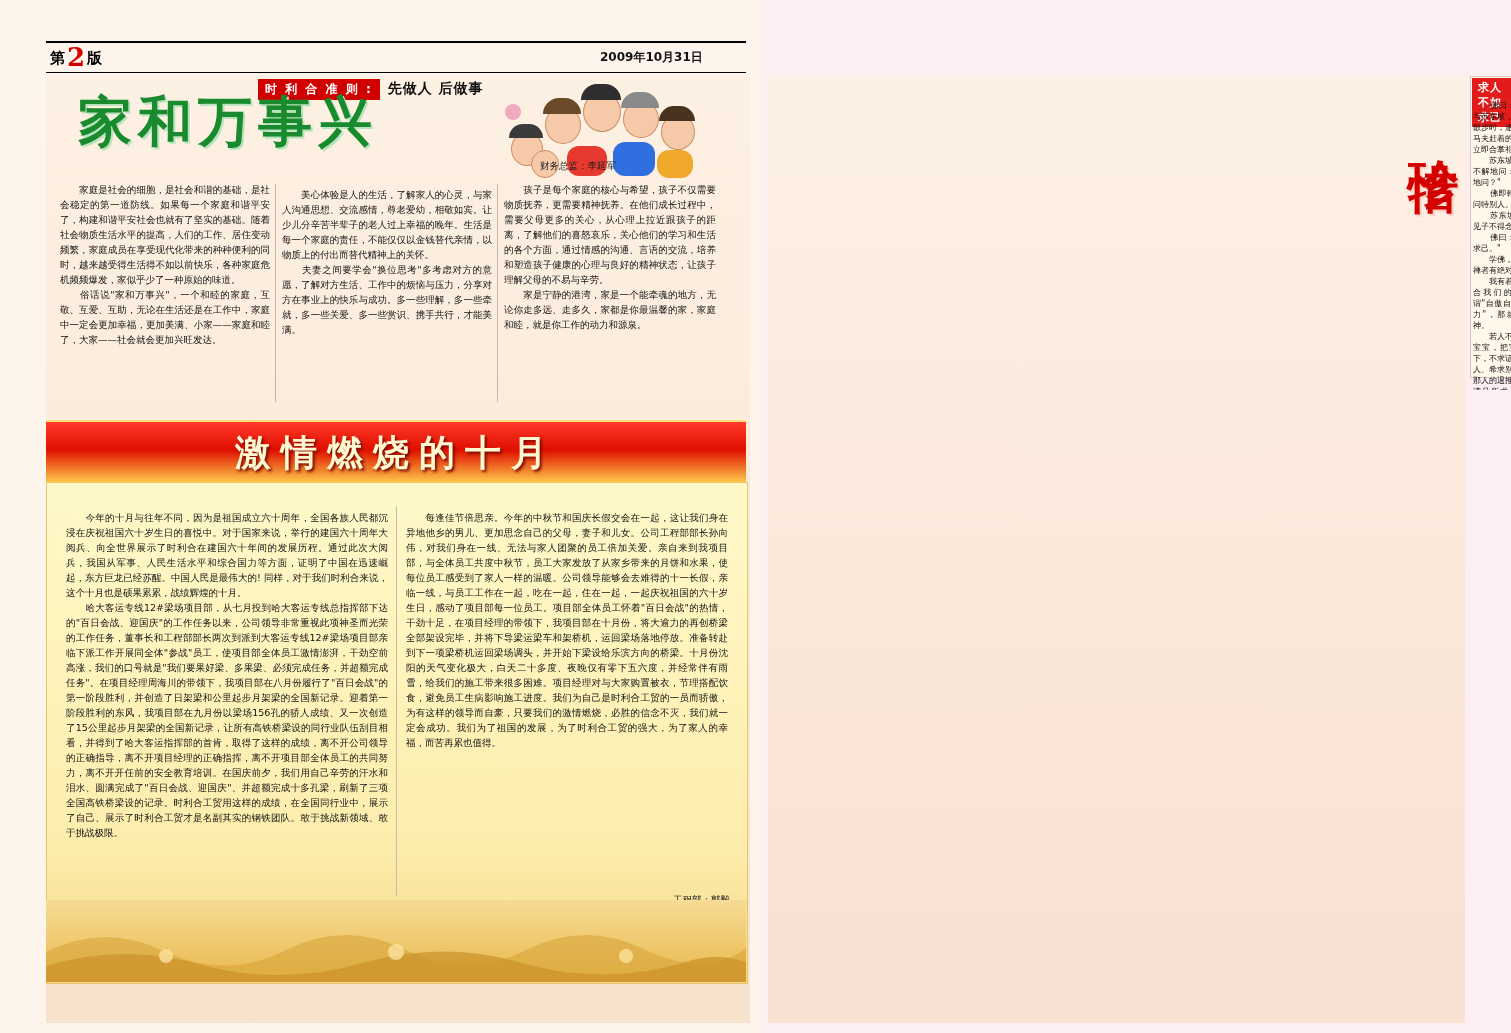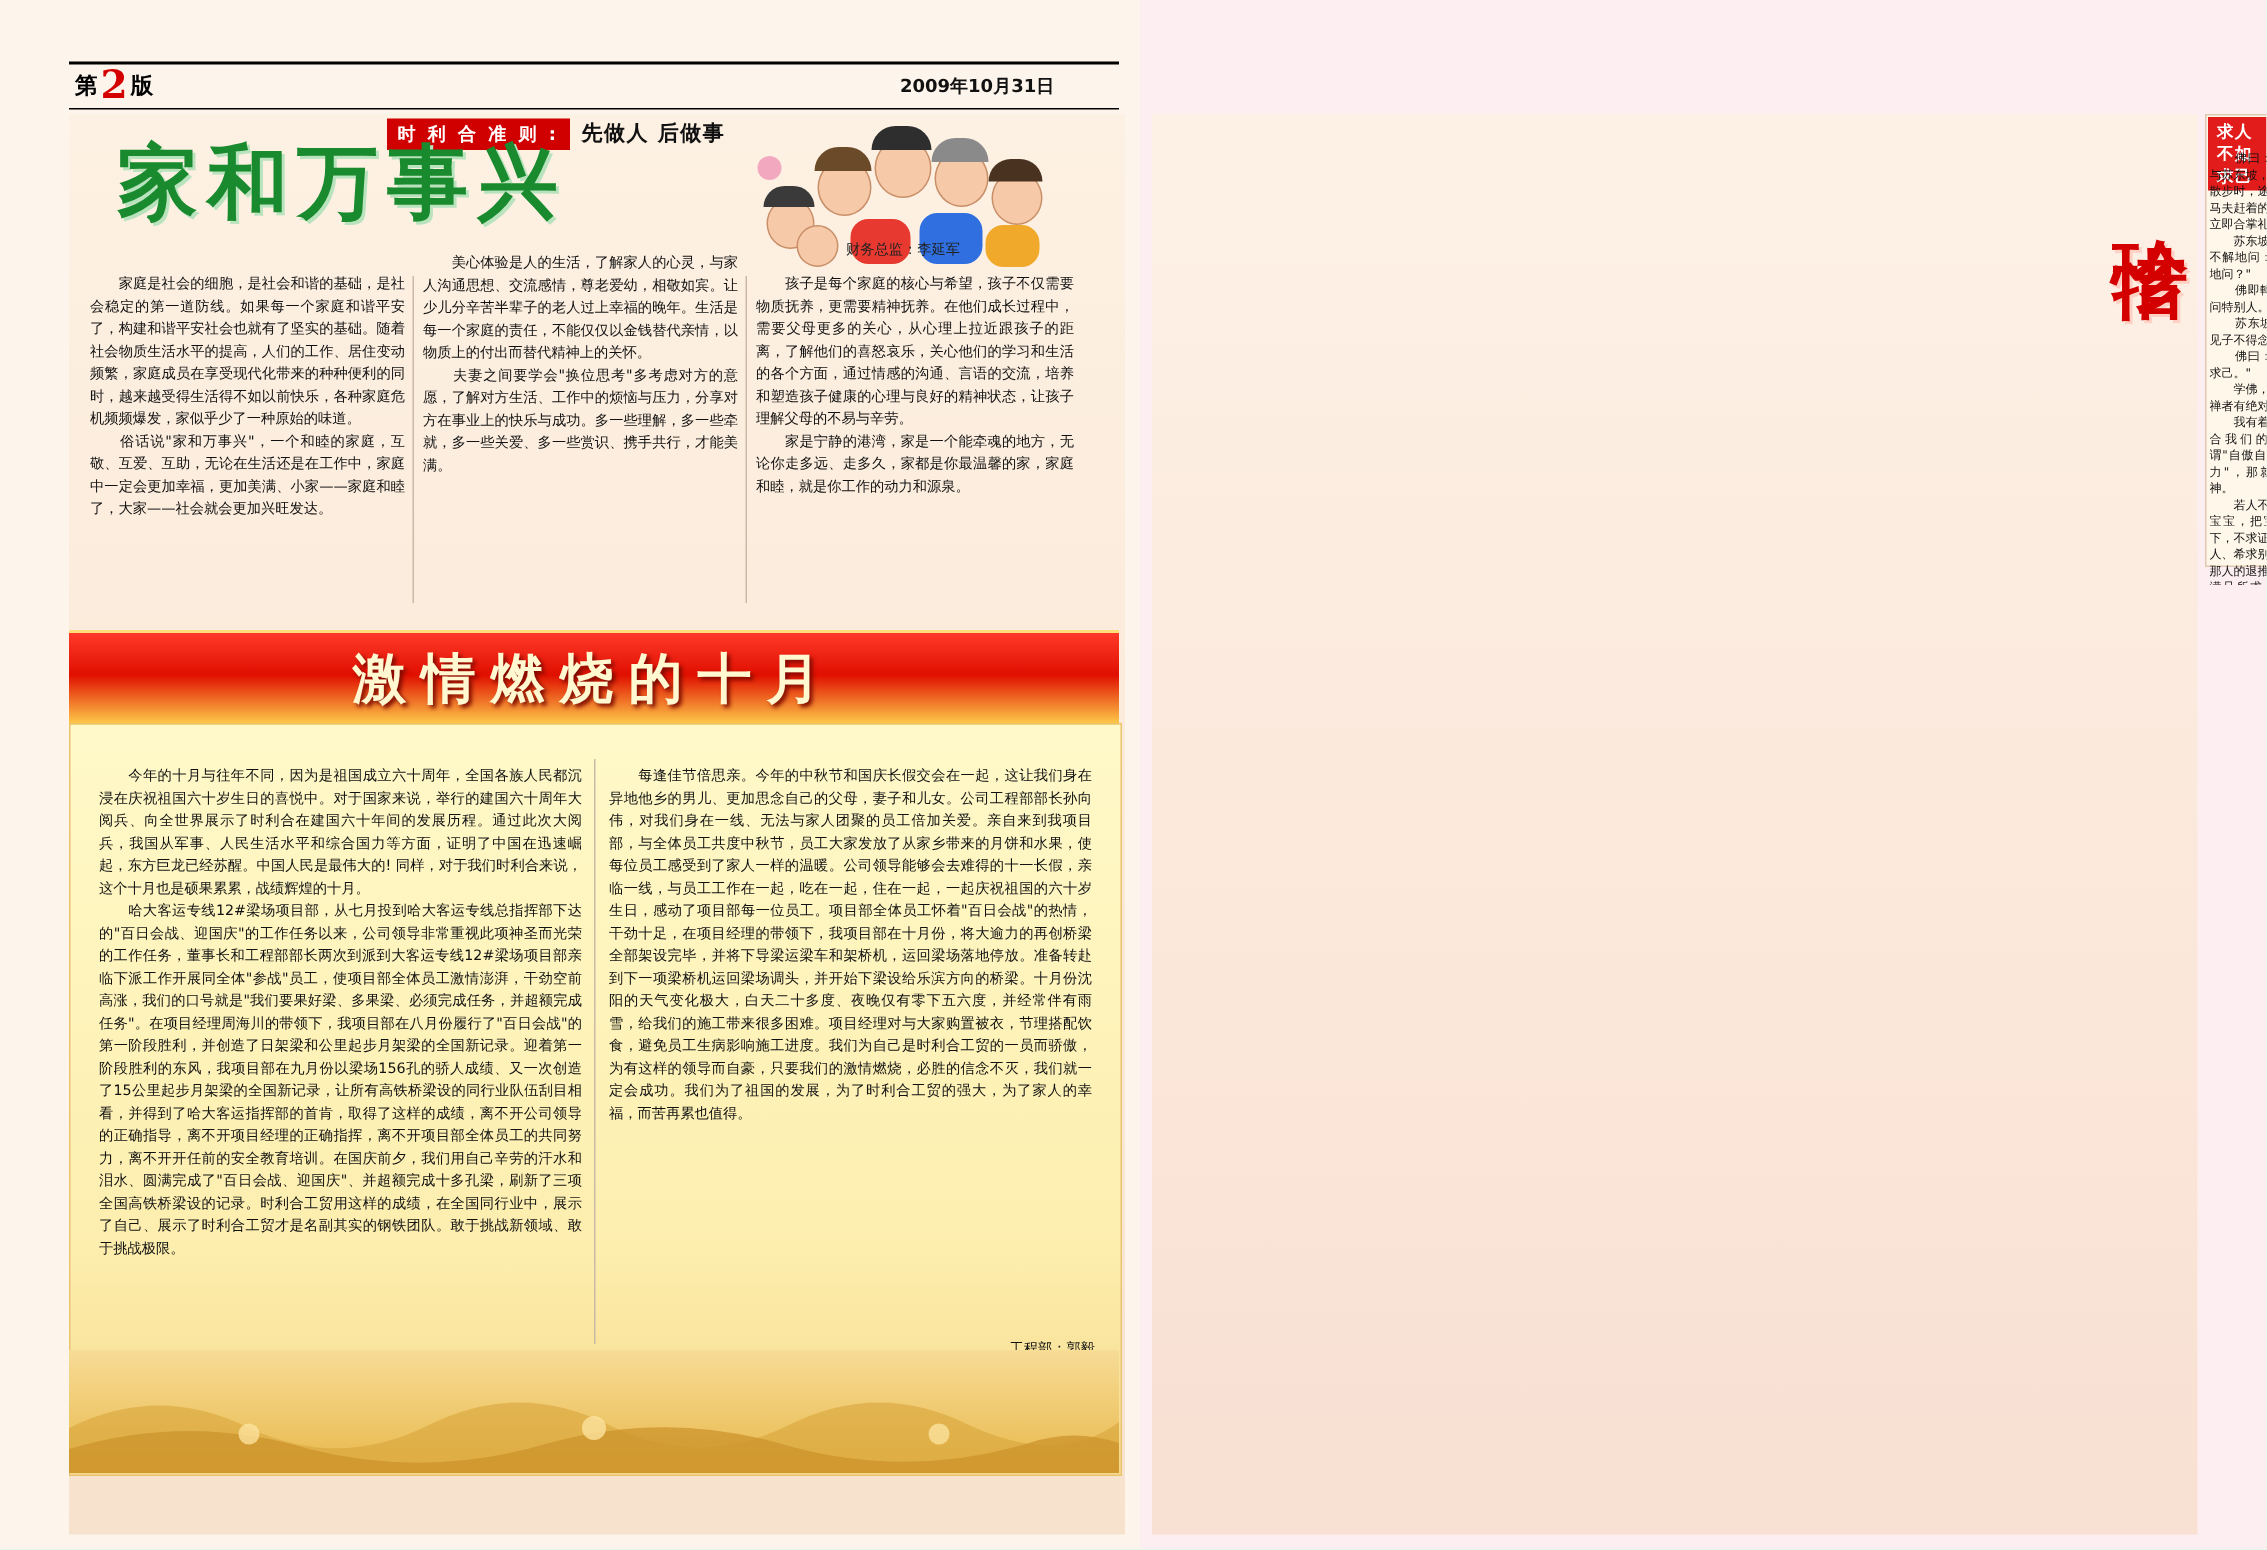--- a/index.html
+++ b/index.html
@@ -76,25 +76,25 @@
       <div class="doll" style="left:116px;top:8px;width:38px;height:16px;background:#8a8a8a;border-radius:18px 18px 0 0;"></div>
       <div class="doll" style="left:156px;top:30px;width:32px;height:34px;background:#f6c9a8;border:1px solid #c98f68;"></div>
       <div class="doll" style="left:154px;top:22px;width:36px;height:15px;background:#4a3220;border-radius:18px 18px 0 0;"></div>
       <div class="doll" style="left:26px;top:66px;width:26px;height:26px;background:#f6c9a8;border:1px solid #c98f68;"></div>
       <div class="doll" style="left:62px;top:62px;width:40px;height:30px;background:#e7392f;border-radius:12px;"></div>
       <div class="doll" style="left:108px;top:58px;width:42px;height:34px;background:#2f6fe0;border-radius:12px;"></div>
       <div class="doll" style="left:152px;top:66px;width:36px;height:28px;background:#f0a92a;border-radius:12px;"></div>
       <div class="doll" style="left:0px;top:20px;width:16px;height:16px;background:#f2a9c0;"></div>
     </div>
 
-    <div class="byline" style="left:564px;top:160px;">财务总监：李延军</div>
+    <div class="byline" style="left:540px;top:160px;">财务总监：李延军</div>
 
     <div class="col txt" style="position:absolute;left:60px;top:182px;width:210px;height:225px;white-space:pre-line;">　　家庭是社会的细胞，是社会和谐的基础，是社会稳定的第一道防线。如果每一个家庭和谐平安了，构建和谐平安社会也就有了坚实的基础。随着社会物质生活水平的提高，人们的工作、居住变动频繁，家庭成员在享受现代化带来的种种便利的同时，越来越受得生活得不如以前快乐，各种家庭危机频频爆发，家似乎少了一种原始的味道。
 　　俗话说"家和万事兴"，一个和睦的家庭，互敬、互爱、互助，无论在生活还是在工作中，家庭中一定会更加幸福，更加美满、小家——家庭和睦了，大家——社会就会更加兴旺发达。</div>
-    <div class="col txt" style="position:absolute;left:282px;top:168px;width:210px;height:225px;white-space:pre-line;">　　美心体验是人的生活，了解家人的心灵，与家人沟通思想、交流感情，尊老爱幼，相敬如宾。让少儿分辛苦半辈子的老人过上幸福的晚年。生活是每一个家庭的责任，不能仅仅以金钱替代亲情，以物质上的付出而替代精神上的关怀。
+    <div class="col txt" style="position:absolute;left:282px;top:187px;width:210px;height:225px;white-space:pre-line;">　　美心体验是人的生活，了解家人的心灵，与家人沟通思想、交流感情，尊老爱幼，相敬如宾。让少儿分辛苦半辈子的老人过上幸福的晚年。生活是每一个家庭的责任，不能仅仅以金钱替代亲情，以物质上的付出而替代精神上的关怀。
 　　夫妻之间要学会"换位思考"多考虑对方的意愿，了解对方生活、工作中的烦恼与压力，分享对方在事业上的快乐与成功。多一些理解，多一些牵就，多一些关爱、多一些赏识、携手共行，才能美满。</div>
     <div class="col txt" style="position:absolute;left:504px;top:182px;width:212px;height:225px;white-space:pre-line;">　　孩子是每个家庭的核心与希望，孩子不仅需要物质抚养，更需要精神抚养。在他们成长过程中，需要父母更多的关心，从心理上拉近跟孩子的距离，了解他们的喜怒哀乐，关心他们的学习和生活的各个方面，通过情感的沟通、言语的交流，培养和塑造孩子健康的心理与良好的精神状态，让孩子理解父母的不易与辛劳。
 　　家是宁静的港湾，家是一个能牵魂的地方，无论你走多远、走多久，家都是你最温馨的家，家庭和睦，就是你工作的动力和源泉。</div>
     <div class="colrule" style="left:275px;top:184px;height:218px;"></div>
     <div class="colrule" style="left:497px;top:184px;height:218px;"></div>
 
     <div class="redbanner">
       <div class="btext">激情燃烧的十月</div>
     </div>
 

